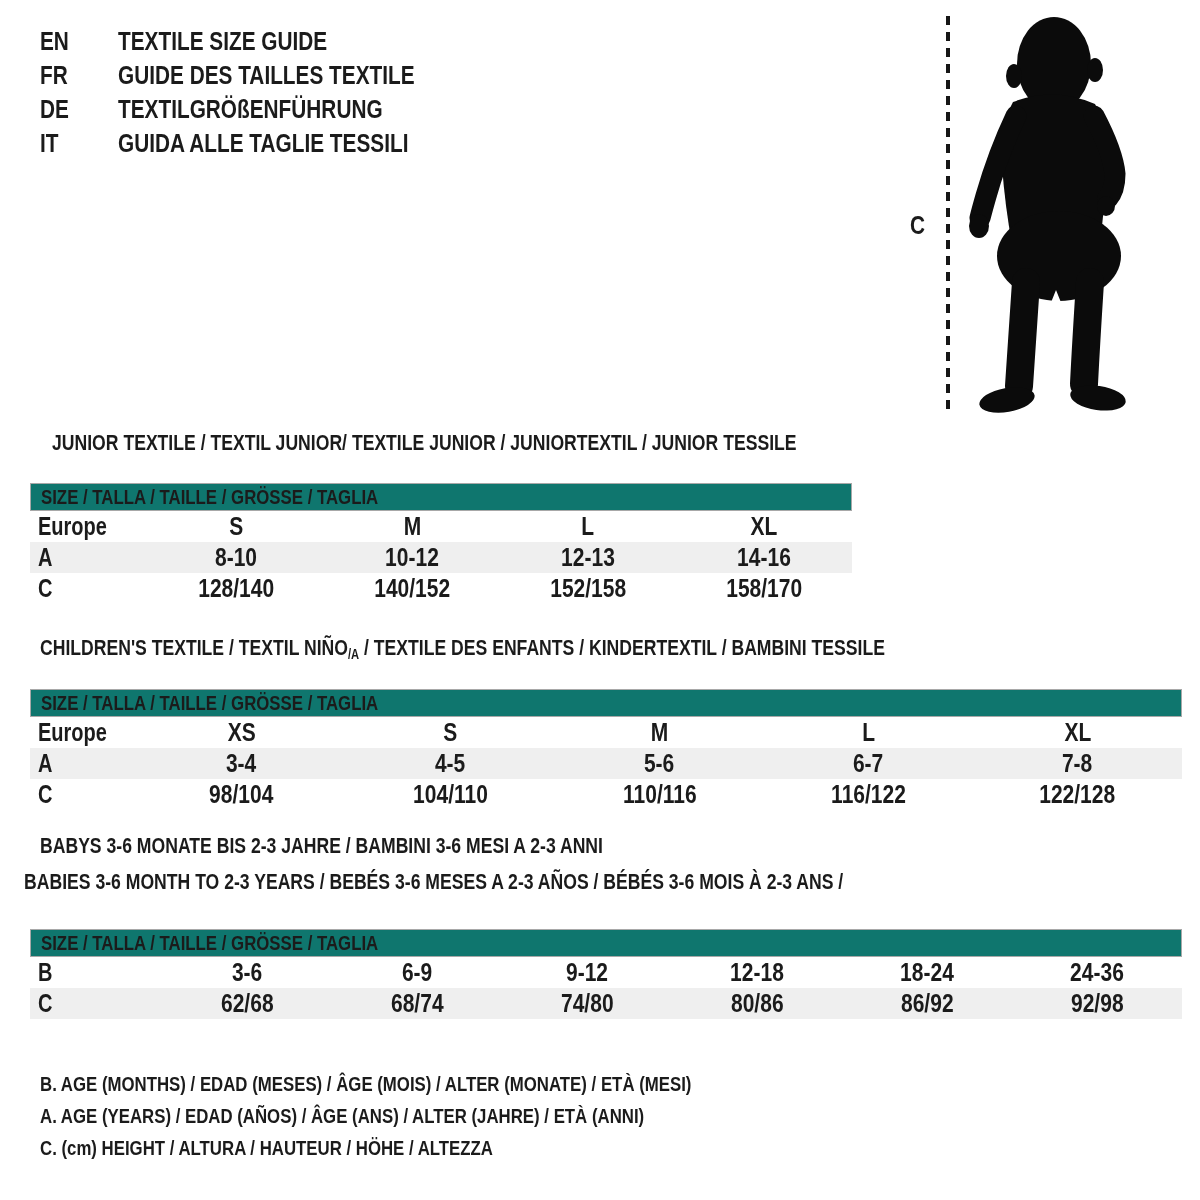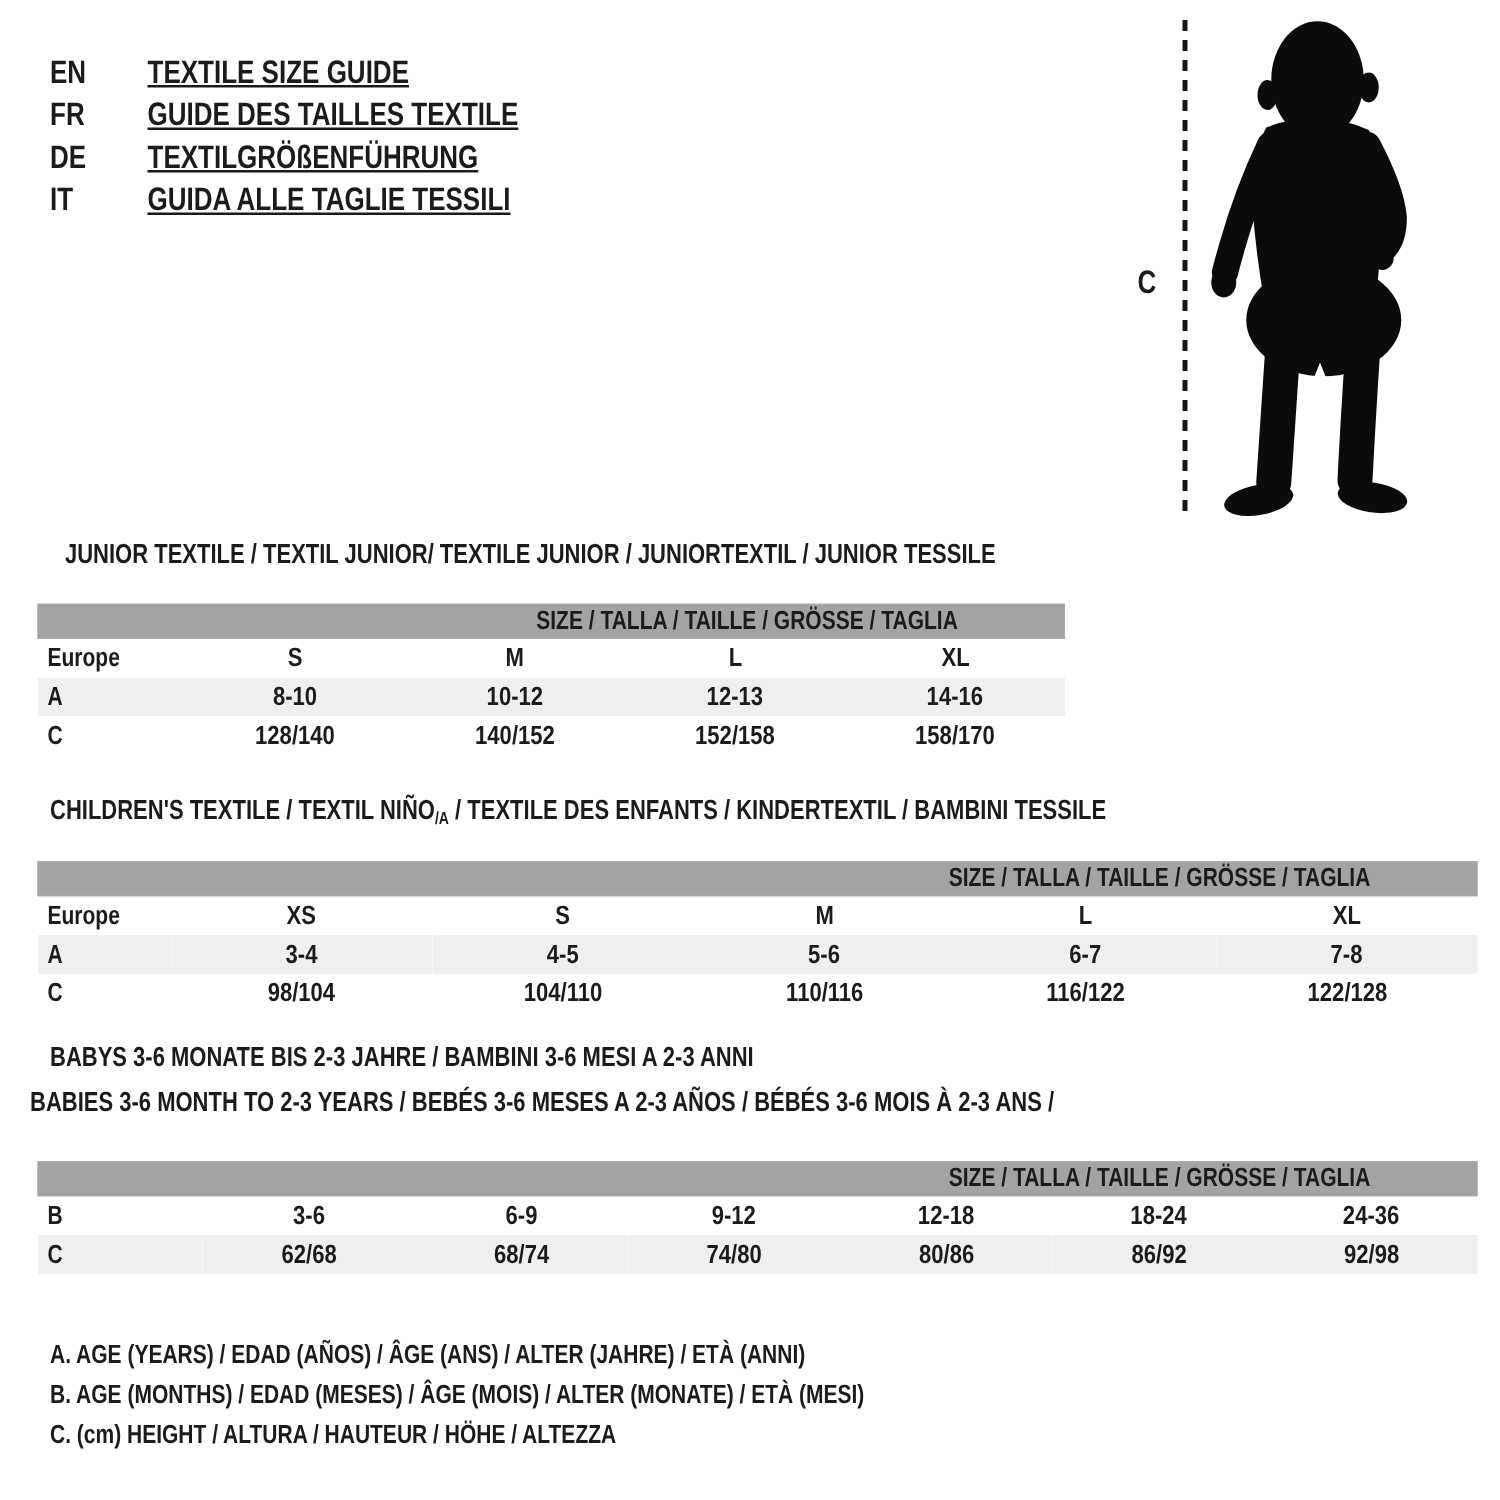--- a/index.html
+++ b/index.html
@@ -6,35 +6,35 @@
   #canvas{
     position:relative;width:1200px;height:1200px;background:#ffffff;
     font-family:"Liberation Sans","DejaVu Sans",sans-serif;
     font-weight:bold;color:#1b1b1b;overflow:hidden;
   }
   .abs{position:absolute;}
   
   .sq{display:inline-block;white-space:nowrap;transform:scaleX(.8);transform-origin:0 50%;}
   .sqc{display:inline-block;white-space:nowrap;transform:scaleX(.84);transform-origin:50% 50%;}
   
-  .lang-list{left:40px;top:40px;text-decoration:underline;}
+  .lang-list{left:40px;top:24px;}
   .lang-row{display:flex;height:34px;line-height:34px;font-size:26px;}
   .lang-code{width:78px;}
   
   .dashline{left:946px;top:16px;width:4px;height:400px;
     background:repeating-linear-gradient(to bottom,#161616 0 9px,transparent 9px 16px);}
   .clabel{left:910px;top:212px;font-size:26px;line-height:26px;}
   .toddler{left:956px;top:14px;}
   
   .h{font-size:22px;line-height:24px;}
   
-  .bar{height:28px;line-height:26px;background:#a3a3a3;border:1px solid #a8a8a8;
-    box-sizing:border-box;font-size:21px;padding-left:10px;text-align:right;}
-  
-  .tbl{position:absolute;border-collapse:collapse;table-layout:fixed;font-size:21px;}
+  .bar{height:28px;line-height:26px;background:#0f766e;border:1px solid #a8a8a8;
+    box-sizing:border-box;font-size:21px;padding-left:10px;}
+  
+  .tbl{position:absolute;border-collapse:collapse;table-layout:fixed;font-size:25px;}
   .tbl td{height:31px;padding:0;text-align:center;vertical-align:middle;overflow:hidden;}
   .tbl td.lft{text-align:left;padding-left:8px;}
   .tbl tr.gray{background:#efefef;}
   
   .subA{font-size:14px;vertical-align:-4px;}
   
   .legend{left:40px;top:1068px;font-size:21px;line-height:32px;}
 </style>
 </head>
 <body>
@@ -200,18 +200,18 @@
       <td><span class="sqc">68/74</span></td>
       <td><span class="sqc">74/80</span></td>
       <td><span class="sqc">80/86</span></td>
       <td><span class="sqc">86/92</span></td>
       <td><span class="sqc">92/98</span></td>
     </tr>
   </tbody>
     </table>
 
   <div class="abs legend">
+    <div><span class="sq">B. AGE (MONTHS) / EDAD (MESES) / ÂGE (MOIS) / ALTER (MONATE) / ETÀ (MESI)</span></div>
     <div><span class="sq">A. AGE (YEARS) / EDAD (AÑOS) / ÂGE (ANS) / ALTER (JAHRE) / ETÀ (ANNI)</span></div>
-    <div><span class="sq">B. AGE (MONTHS) / EDAD (MESES) / ÂGE (MOIS) / ALTER (MONATE) / ETÀ (MESI)</span></div>
     <div><span class="sq">C. (cm) HEIGHT / ALTURA / HAUTEUR / HÖHE / ALTEZZA</span></div>
   </div>
 
 </div>
 
 </body></html>

